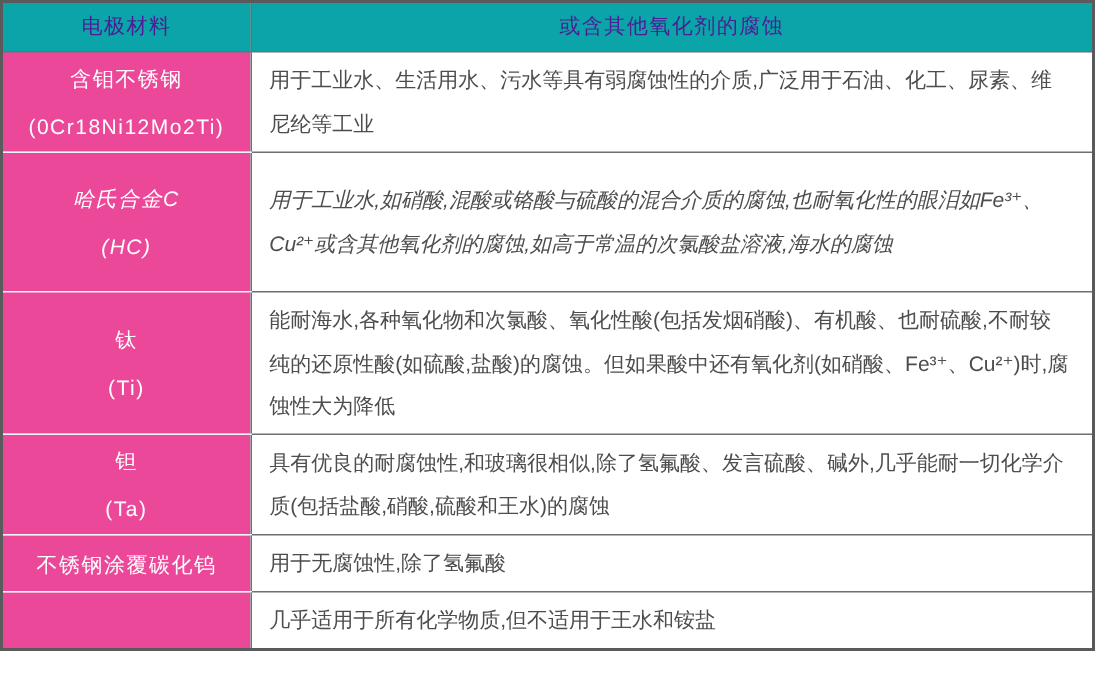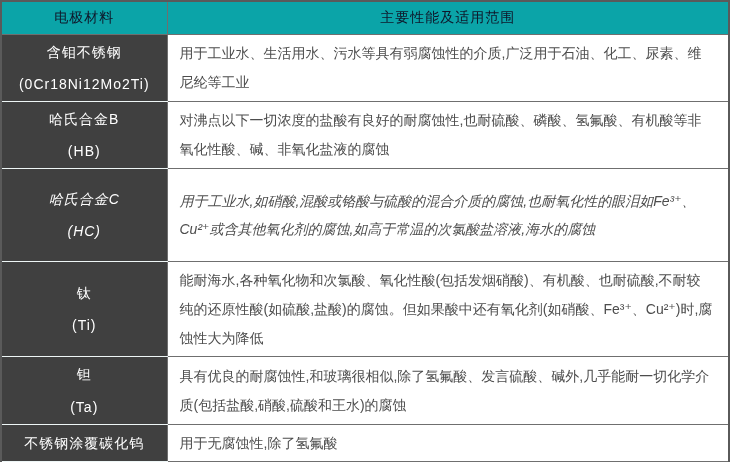--- a/index.html
+++ b/index.html
@@ -19,27 +19,27 @@
     border: 1px solid #6f6f6f;
     font-size: 14px;
     font-weight: normal;
     box-sizing: border-box;
   }
   col.c-material { width: 166px; }
   col.c-desc { width: 562px; }
 
   th.hdr {
     background: #0ba4a8;
-    color: #0f172a;
+    color: #4c1d95;
     text-align: center;
     height: 33px;
     letter-spacing: 1px;
   }
   td.material-cell {
-    background: #404040;
+    background: #ec4899;
     color: #ffffff;
     text-align: center;
     vertical-align: middle;
     line-height: 2.3;
     letter-spacing: 1px;
     border-bottom-color: #eef6f6;
   }
   td.desc-cell {
     background: #ffffff;
     color: #4d4d4d;
@@ -59,38 +59,31 @@
 <body>
 
 <table class="spec-table">
   <colgroup>
     <col class="c-material">
     <col class="c-desc">
   </colgroup>
   <tbody>
       <tr>
     <th class="hdr">电极材料</th>
-    <th class="hdr">主要性能及适用范围</th>
+    <th class="hdr">或含其他氧化剂的腐蚀</th>
   </tr>
 
   <tr class="h-2line">
     <td class="material-cell">
       <div>含钼不锈钢</div>
       <div>(0Cr18Ni12Mo2Ti)</div>
     </td>
     <td class="desc-cell">用于工业水、生活用水、污水等具有弱腐蚀性的介质,广泛用于石油、化工、尿素、维尼纶等工业</td>
   </tr>
 
-  <tr class="h-2line2">
-    <td class="material-cell">
-      <div>哈氏合金B</div>
-      <div>(HB)</div>
-    </td>
-    <td class="desc-cell">对沸点以下一切浓度的盐酸有良好的耐腐蚀性,也耐硫酸、磷酸、氢氟酸、有机酸等非氧化性酸、碱、非氧化盐液的腐蚀</td>
-  </tr>
 
   <tr class="h-3line">
     <td class="material-cell">
       <div>哈氏合金C</div>
       <div>(HC)</div>
     </td>
     <td class="desc-cell">用于工业水,如硝酸,混酸或铬酸与硫酸的混合介质的腐蚀,也耐氧化性的眼泪如Fe³⁺、Cu²⁺或含其他氧化剂的腐蚀,如高于常温的次氯酸盐溶液,海水的腐蚀</td>
   </tr>
 
   <tr class="h-3line2">

